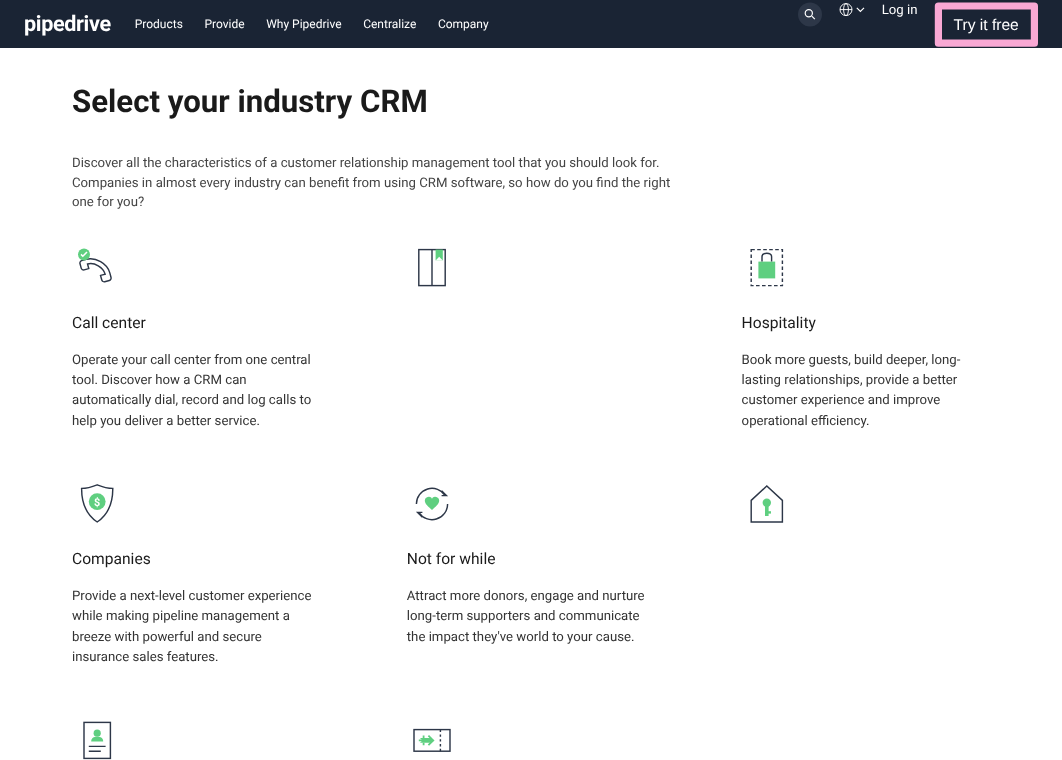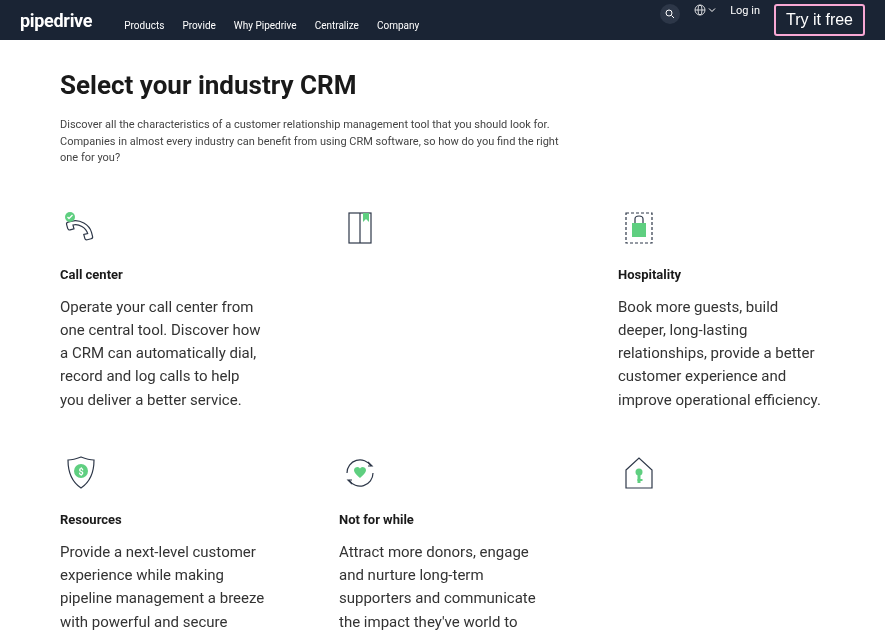--- a/index.html
+++ b/index.html
@@ -1,34 +1,34 @@
 <!DOCTYPE html>
 <html><head>
 <meta charset="utf-8">
 <style>
 *{margin:0;padding:0;box-sizing:border-box}
 body{font-family:-apple-system,BlinkMacSystemFont,"Segoe UI",Roboto,Helvetica,Arial,sans-serif;background:#fff;color:#21232c;width:885px}
 .header{background:#1a2434;height:40px;display:flex;align-items:center;padding:0 20px;justify-content:space-between}
-.header-left{display:flex;align-items:flex-end;gap:32px}
+.header-left{display:flex;align-items:center;gap:20px}
 .logo{color:#fff;font-weight:700;font-size:18px;letter-spacing:-0.3px}
 .nav{display:flex;gap:18px}
 .nav-item{color:#fff;font-size:10px;cursor:pointer}
 .header-right{display:flex;align-items:flex-start;gap:14px}
 .search-btn{width:20px;height:20px;border-radius:50%;background:#2d3748;display:flex;align-items:center;justify-content:center;cursor:pointer}
 .globe-btn{display:flex;align-items:center;gap:2px;color:#fff;cursor:pointer}
 .login{color:#fff;font-size:11px;cursor:pointer}
-.try-btn{border:2px solid #f9a8d4;color:#fff;font-size:16px;padding:5px 10px;border-radius:3px;cursor:pointer;background:transparent}
+.try-btn{border:6px solid #f9a8d4;color:#fff;font-size:13px;padding:5px 10px;border-radius:3px;cursor:pointer;background:transparent}
 .container{padding:30px 60px 40px 60px}
-.page-title{font-size:26px;font-weight:700;margin-bottom:17px;color:#1a1a1a}
-.page-sub{font-size:11px;color:#444;line-height:1.5;max-width:500px;margin-bottom:40px}
+.page-title{font-size:26px;font-weight:700;margin-bottom:28px;color:#1a1a1a}
+.page-sub{font-size:11px;color:#444;line-height:1.5;max-width:500px;margin-bottom:24px}
 .grid{display:grid;grid-template-columns:repeat(3,1fr);gap:40px 72px}
 .card{}
 .card-icon{height:42px;width:42px;margin-bottom:18px;display:flex;align-items:center;justify-content:center;position:relative}
-.card-title{font-size:13px;font-weight:700;margin-bottom:14px;color:#1a1a1a}
-.card-desc{font-size:15px;line-height:1.55;color:#333}
+.card-title{font-size:13px;font-weight:400;margin-bottom:14px;color:#1a1a1a}
+.card-desc{font-size:11px;line-height:1.55;color:#333}
 svg{display:block}
 </style>
 </head>
 <body>
 
 <div class="header">
   <div class="header-left">
     <div class="logo">pipedrive</div>
     <div class="nav">
       <span class="nav-item">Products</span>
@@ -102,21 +102,21 @@
     </div>
 
     <div class="card">
       <div class="card-icon">
         <svg width="42" height="42" viewBox="0 0 42 42">
             <path d="M21 5 C 26 7 30 8 34 8 C34 20 30 30 21 36 C12 30 8 20 8 8 C12 8 16 7 21 5 Z" fill="none" stroke="#2d3748" stroke-width="1.2"></path>
             <circle cx="21" cy="19" r="7" fill="#5fcf80"></circle>
             <text x="21" y="23" text-anchor="middle" font-size="9" fill="#fff" font-weight="bold">$</text>
           </svg>
       </div>
-      <h3 class="card-title">Resources</h3>
+      <h3 class="card-title">Companies</h3>
       <p class="card-desc">Provide a next-level customer experience while making pipeline management a breeze with powerful and secure insurance sales features.</p>
     </div>
 
 
     <div class="card">
       <div class="card-icon">
         <svg width="42" height="42" viewBox="0 0 42 42">
             <path d="M8 21 A13 13 0 0 1 32 14" fill="none" stroke="#2d3748" stroke-width="1.2"></path>
             <path d="M34 21 A13 13 0 0 1 10 28" fill="none" stroke="#2d3748" stroke-width="1.2"></path>
             <path d="M29 10 L33 14 L29 14" fill="none" stroke="#2d3748" stroke-width="1.2"></path>

